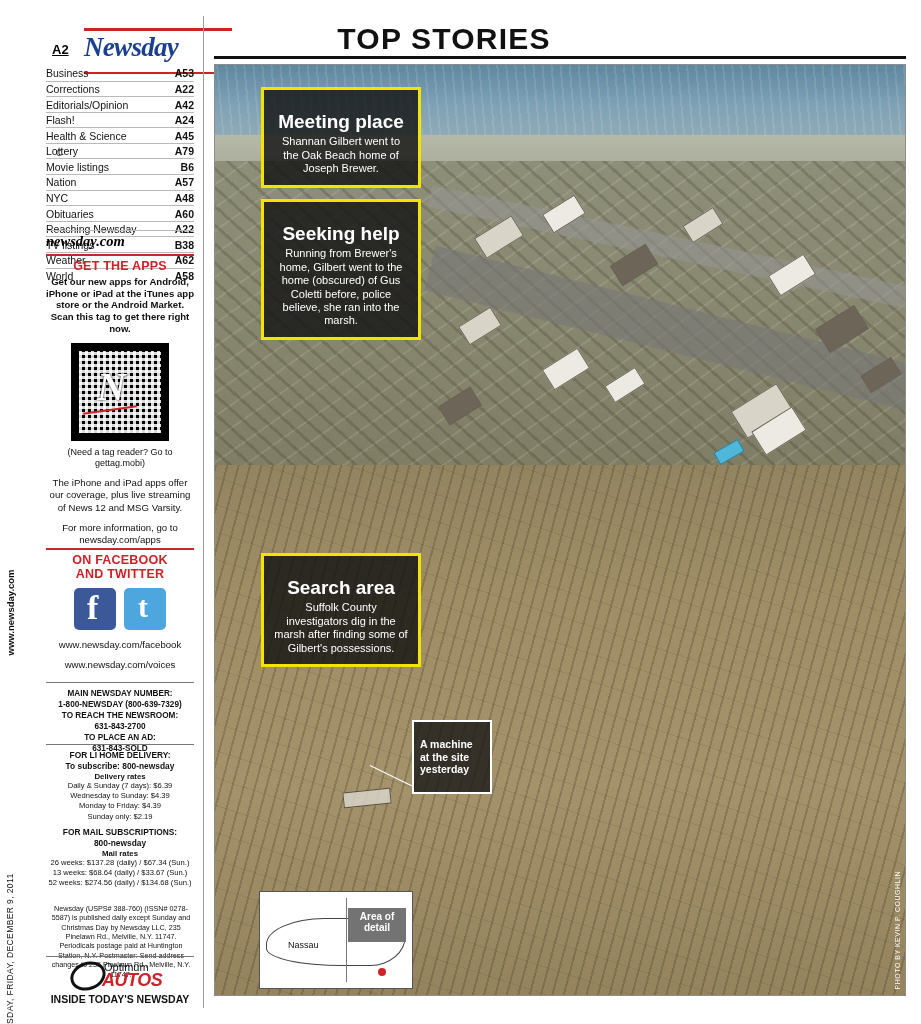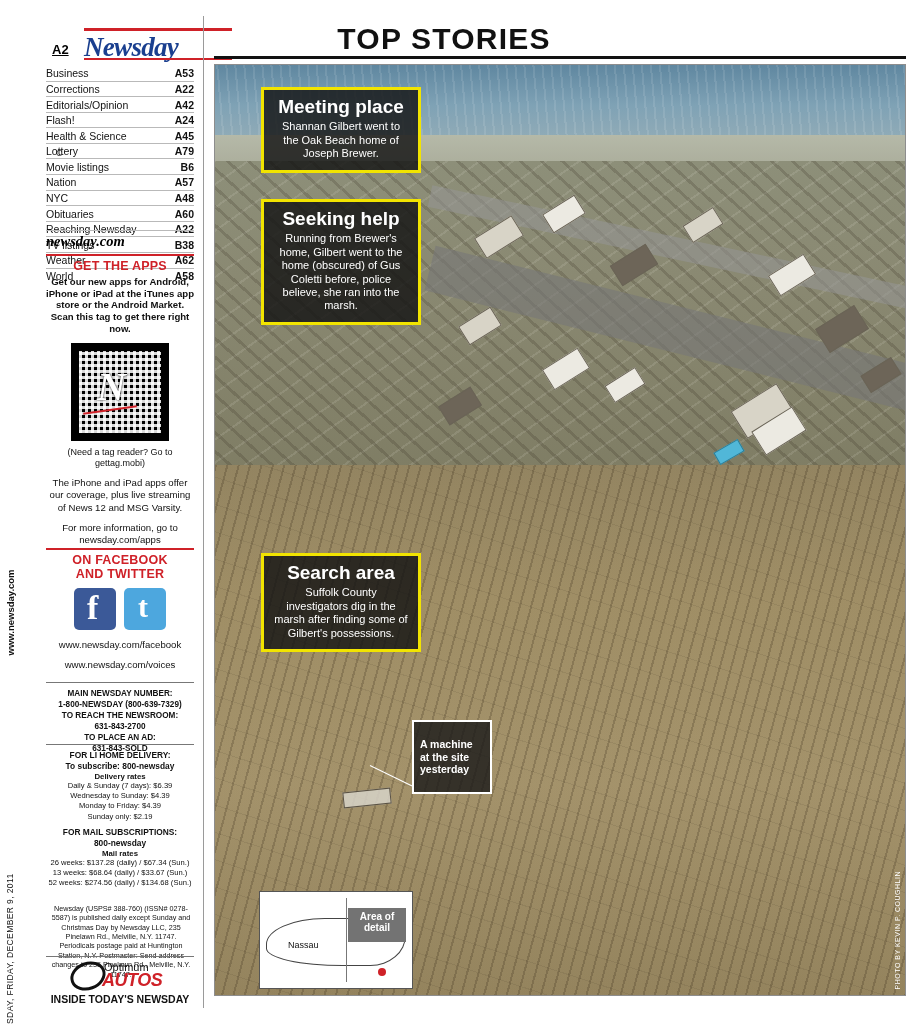--- a/index.html
+++ b/index.html
@@ -69,21 +69,21 @@
     font-size: 13px;
     font-weight: bold;
     color: #000;
     text-decoration: underline;
   }
   .masthead {
     position: absolute;
     left: 46px;
     top: 20px;
     width: 148px;
-    height: 32px;
+    height: 46px;
   }
   .masthead .rule-top {
     position: absolute;
     left: 0; top: 0;
     width: 148px; height: 3px;
     background: #cf2128;
   }
   .masthead .brand {
     position: absolute;
     left: 0; top: 4px;
@@ -438,21 +438,21 @@
     writing-mode: vertical-rl;
     transform: rotate(180deg);
     letter-spacing: 0.5px;
   }
 
   
   .callout {
     position: absolute;
     background: rgba(20,20,20,0.82);
     border: 3px solid #f2e400;
-    padding: 7px 9px 9px 9px;
+    padding: 22px 9px 9px 9px;
     box-sizing: border-box;
     color: #fff;
     text-align: center;
   }
   .callout .ttl {
     font-size: 19px;
     font-weight: bold;
     line-height: 1.02;
     margin-bottom: 4px;
   }

